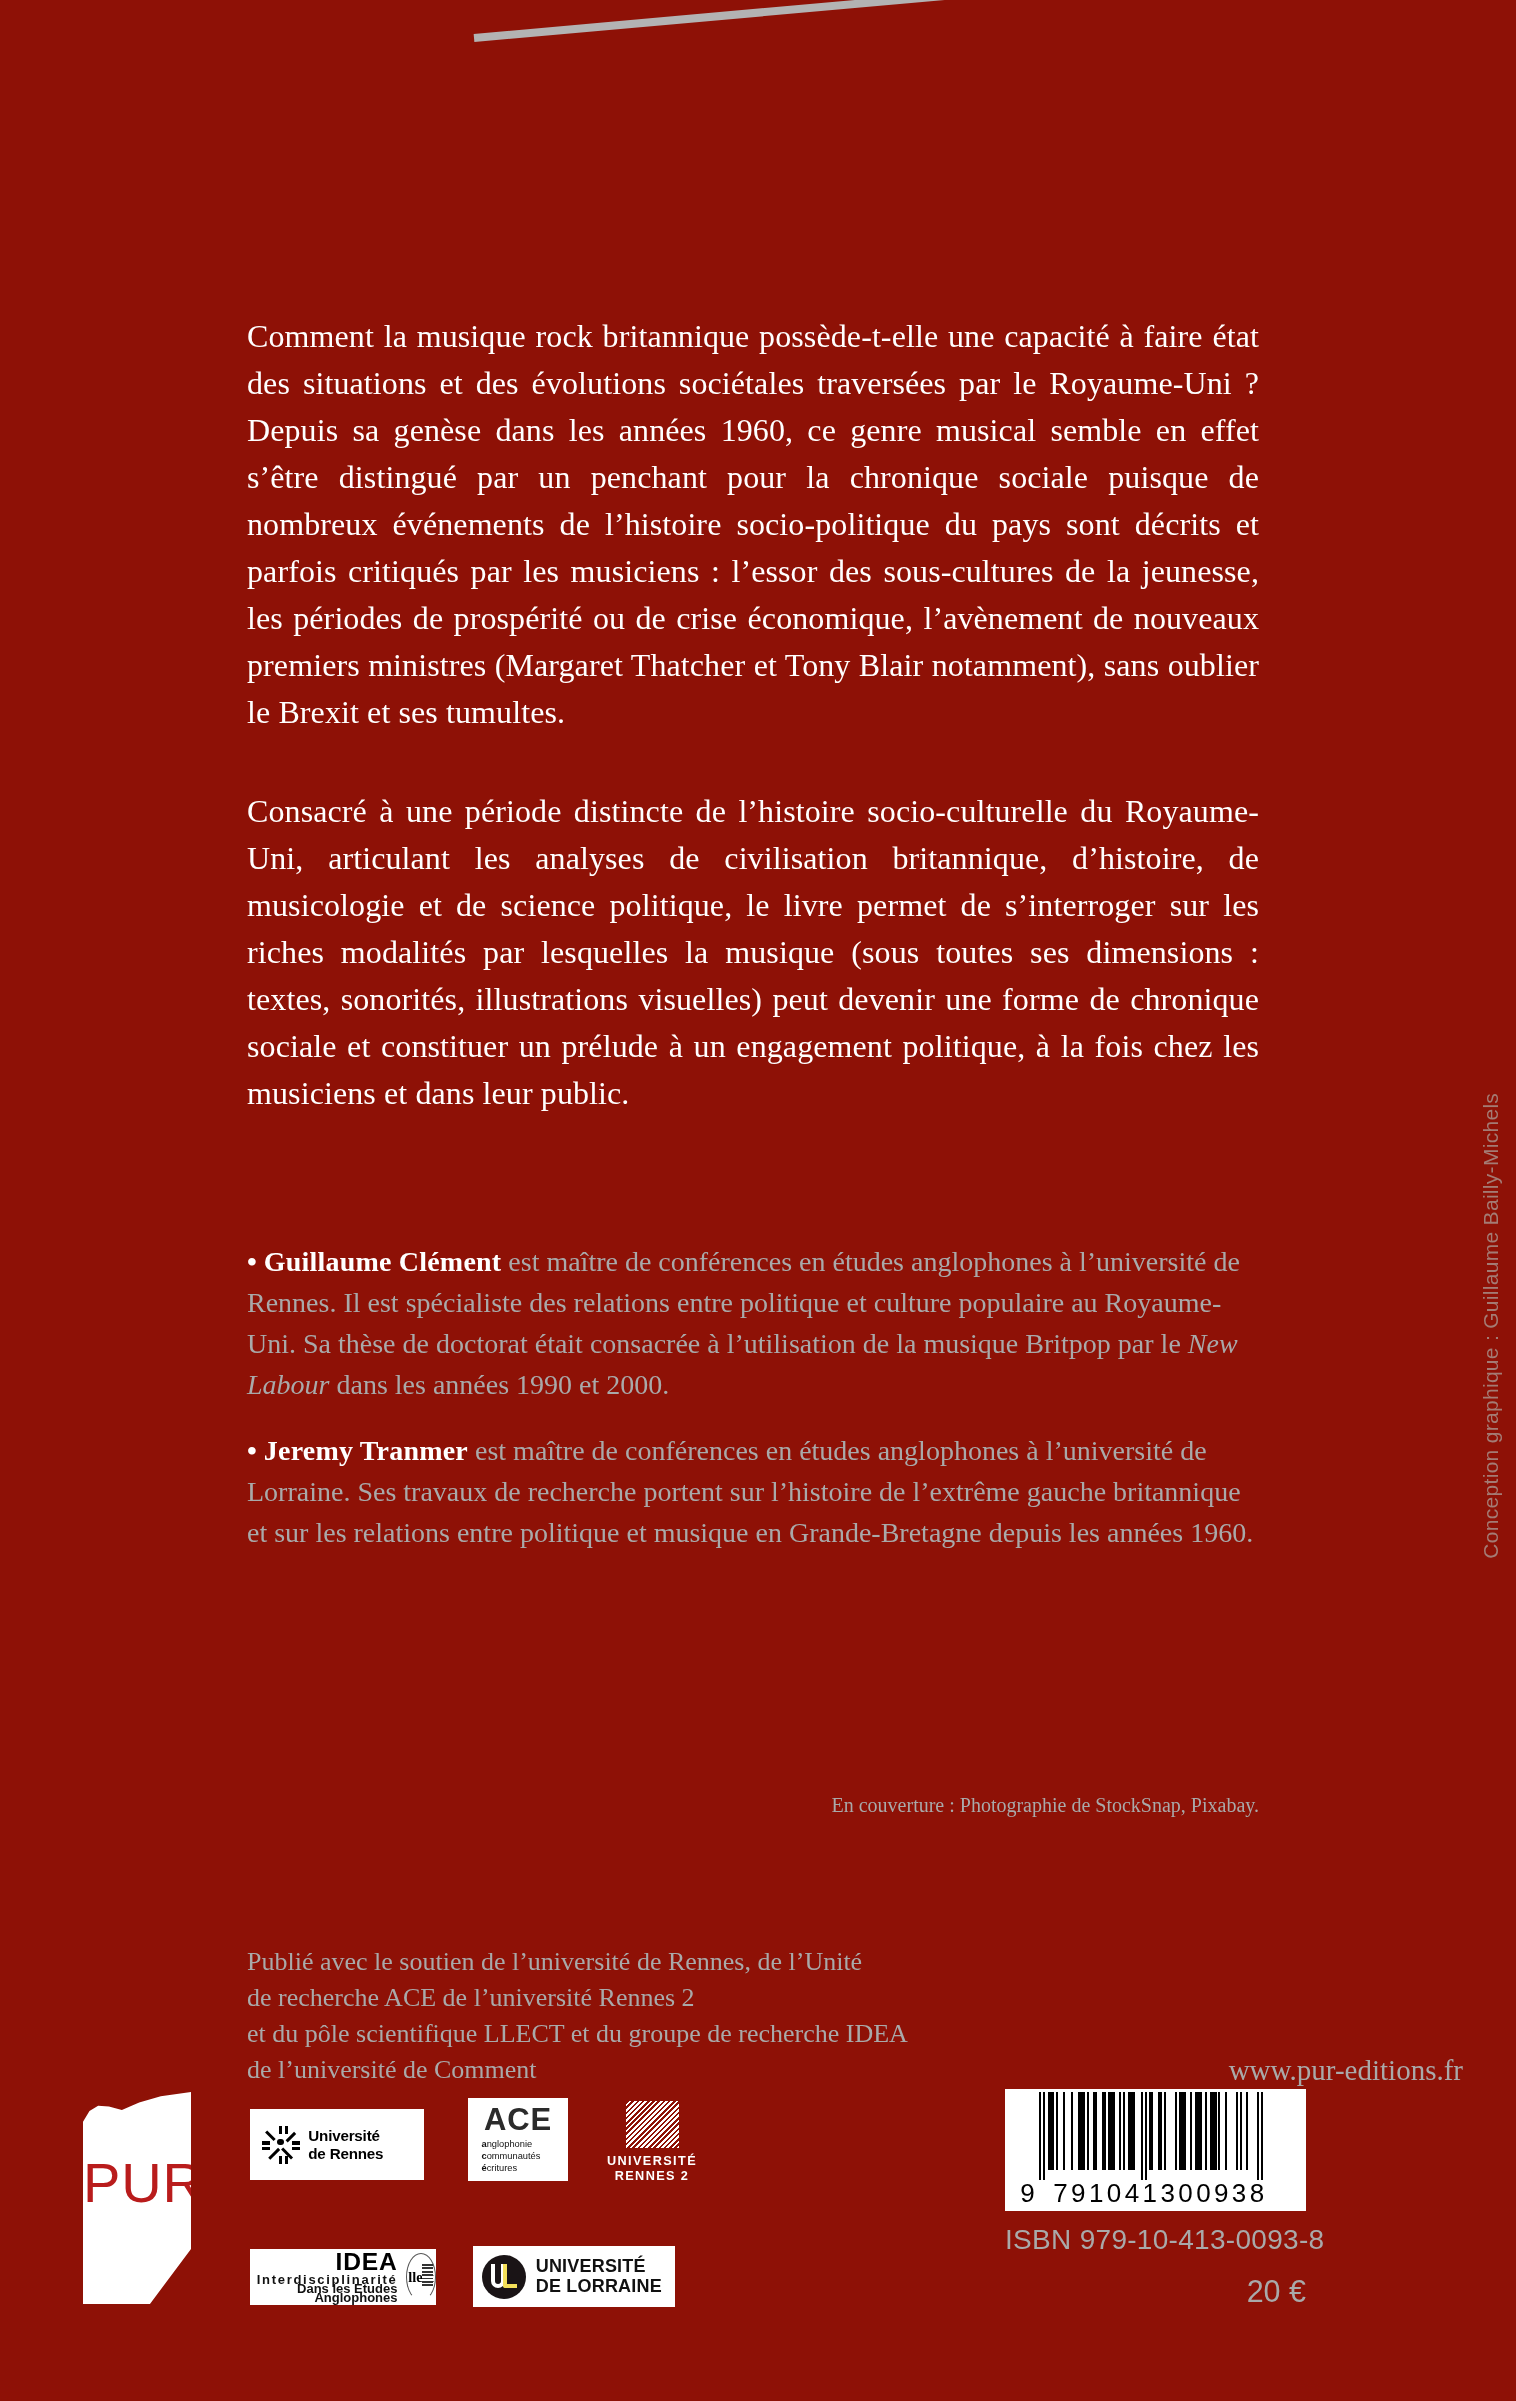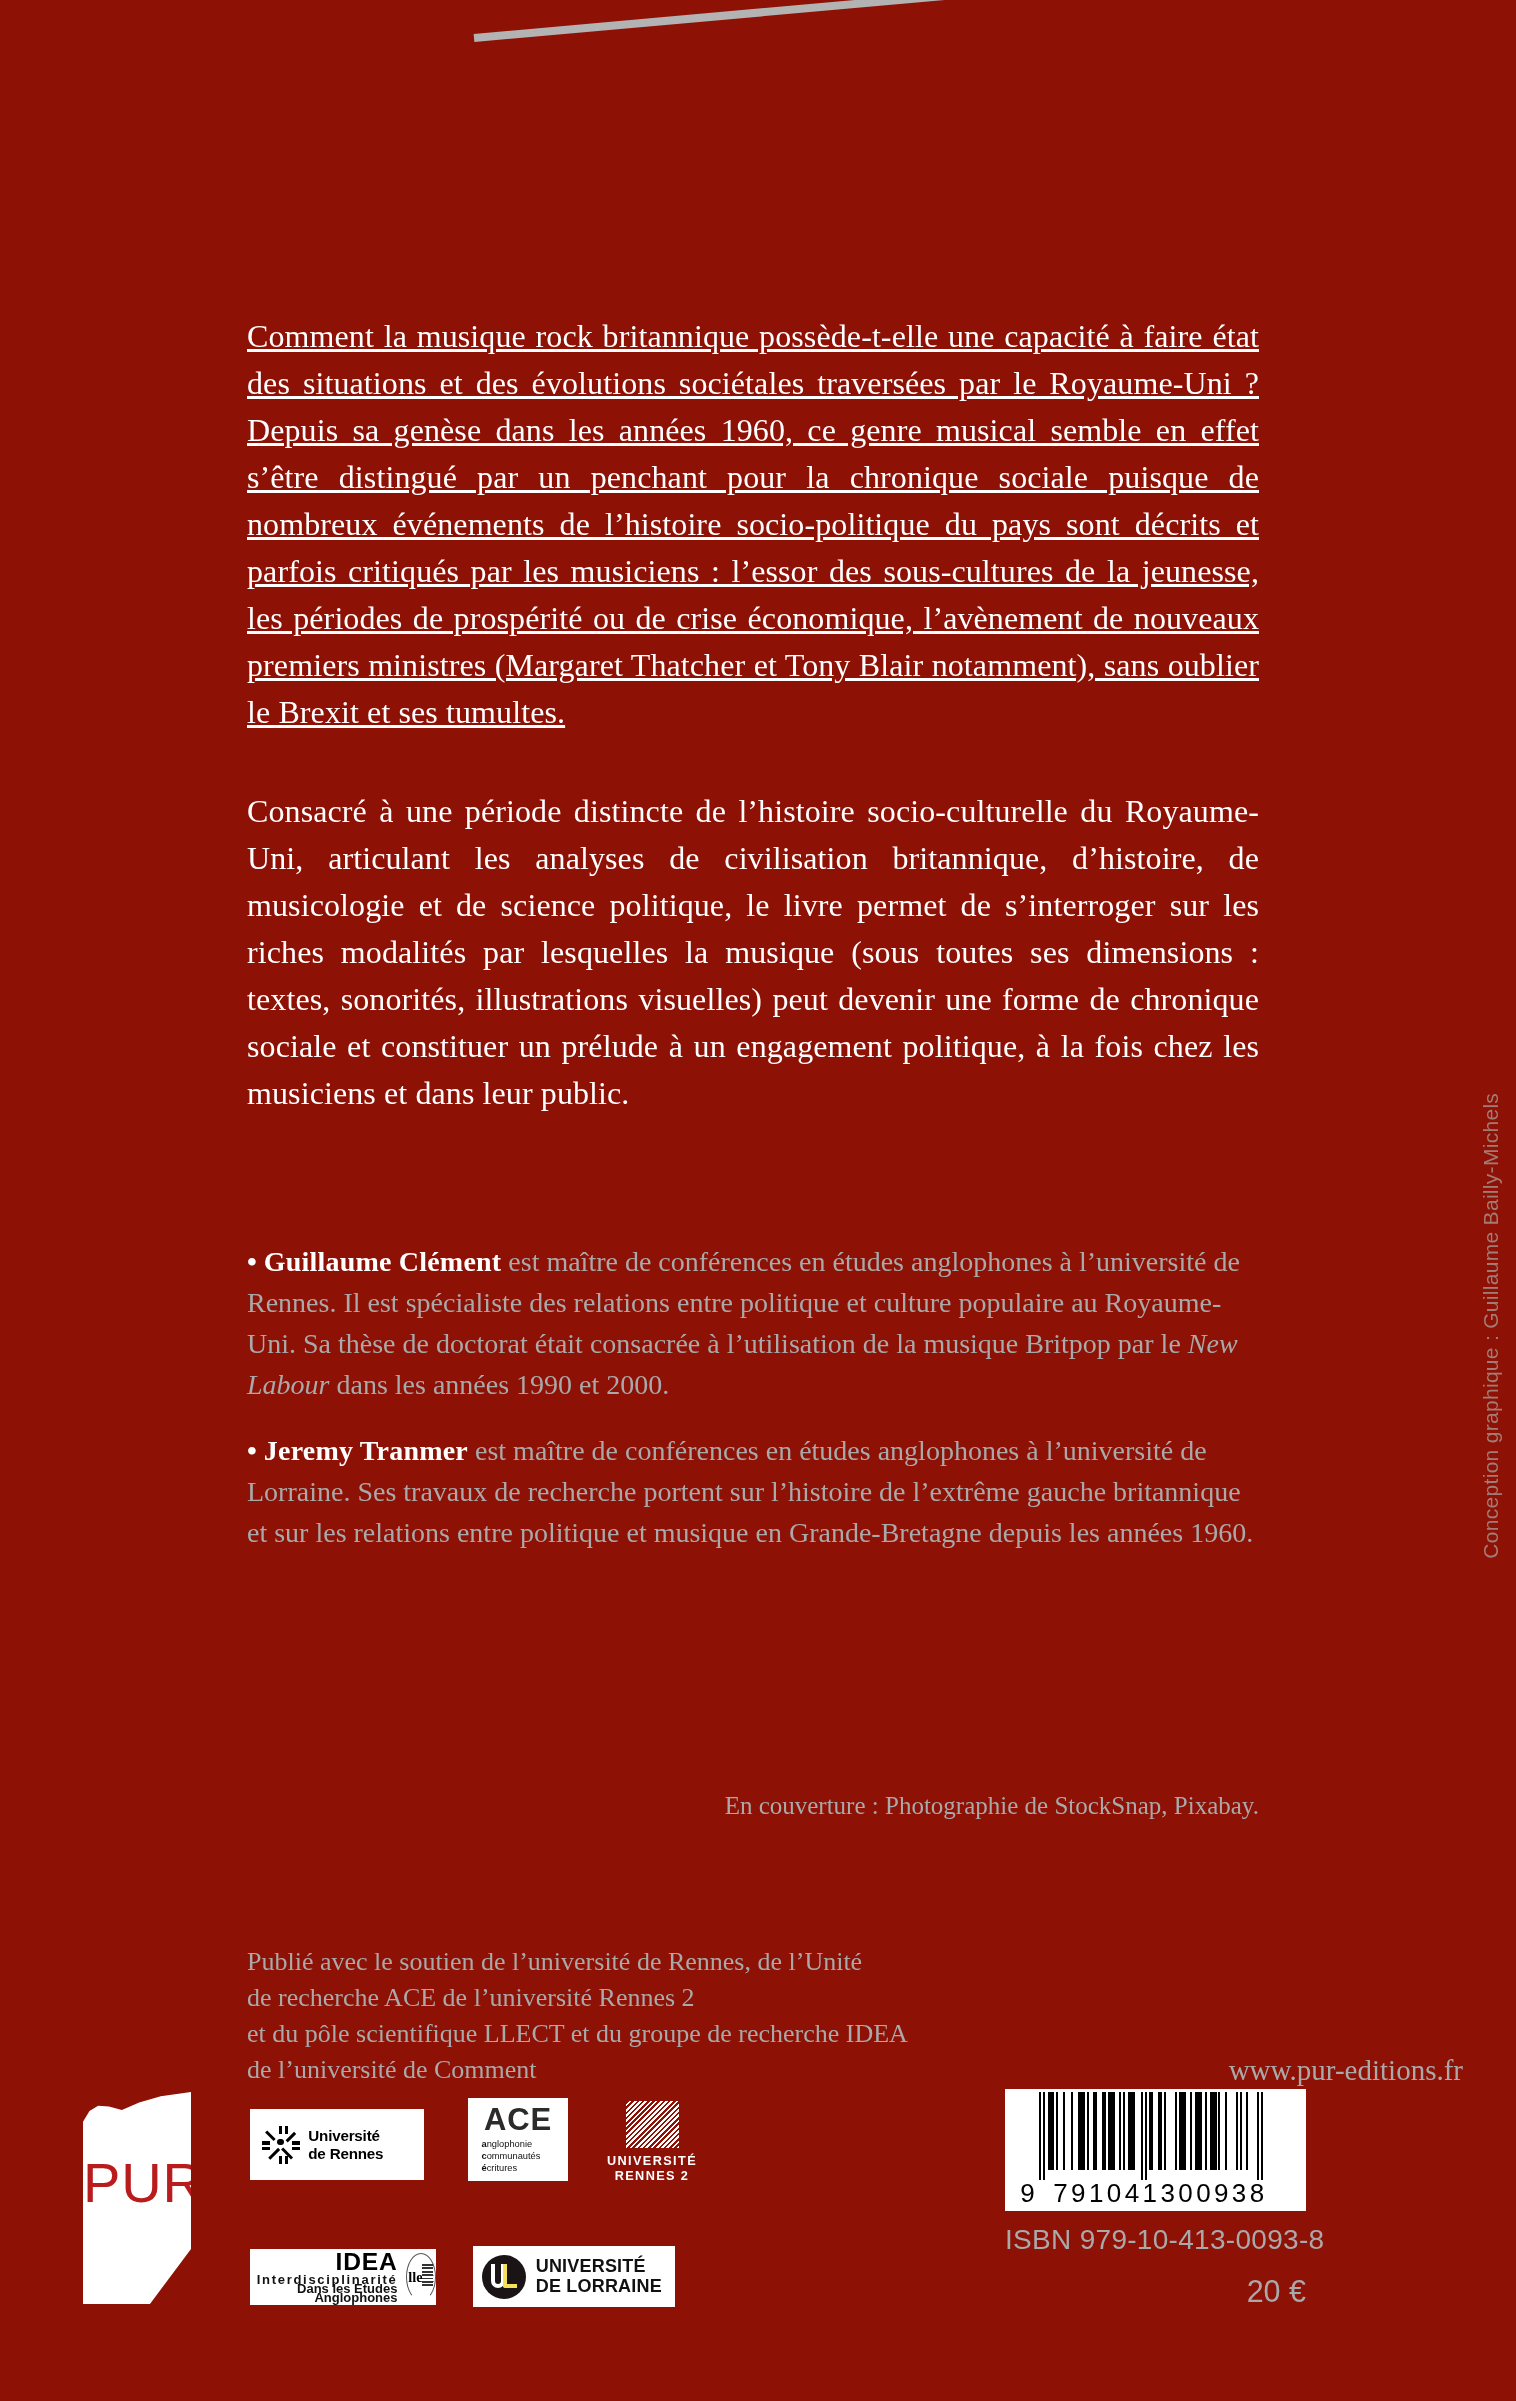--- a/index.html
+++ b/index.html
@@ -39,21 +39,21 @@
 
   .para {
     color: #ffffff;
     font-size: 32px;
     line-height: 47px;
     text-align: justify;
     letter-spacing: 0.1px;
     font-family: "Liberation Serif", serif;
   }
 
-  #para-1 { top: 313px; text-decoration: underline; }
+  #para-1 { top: 313px; }
   #para-2 { top: 788px; }
 
   
   .bios { top: 1241px; }
   .bio {
     color: #a9a9a9;
     font-size: 28px;
     line-height: 41px;
     text-align: left;
     margin-bottom: 25.4px;
@@ -70,21 +70,21 @@
   .bio .ital { font-style: italic; }
 
   
   .cover-credit {
     position: absolute;
     left: 247px;
     width: 1012px;
     top: 1787px;
     text-align: right;
     color: #a9a9a9;
-    font-size: 25px;
+    font-size: 20px;
     line-height: 37px;
   }
 
   
   .support {
     position: absolute;
     left: 247px;
     top: 1944px;
     width: 847px;
     color: #a9a9a9;

